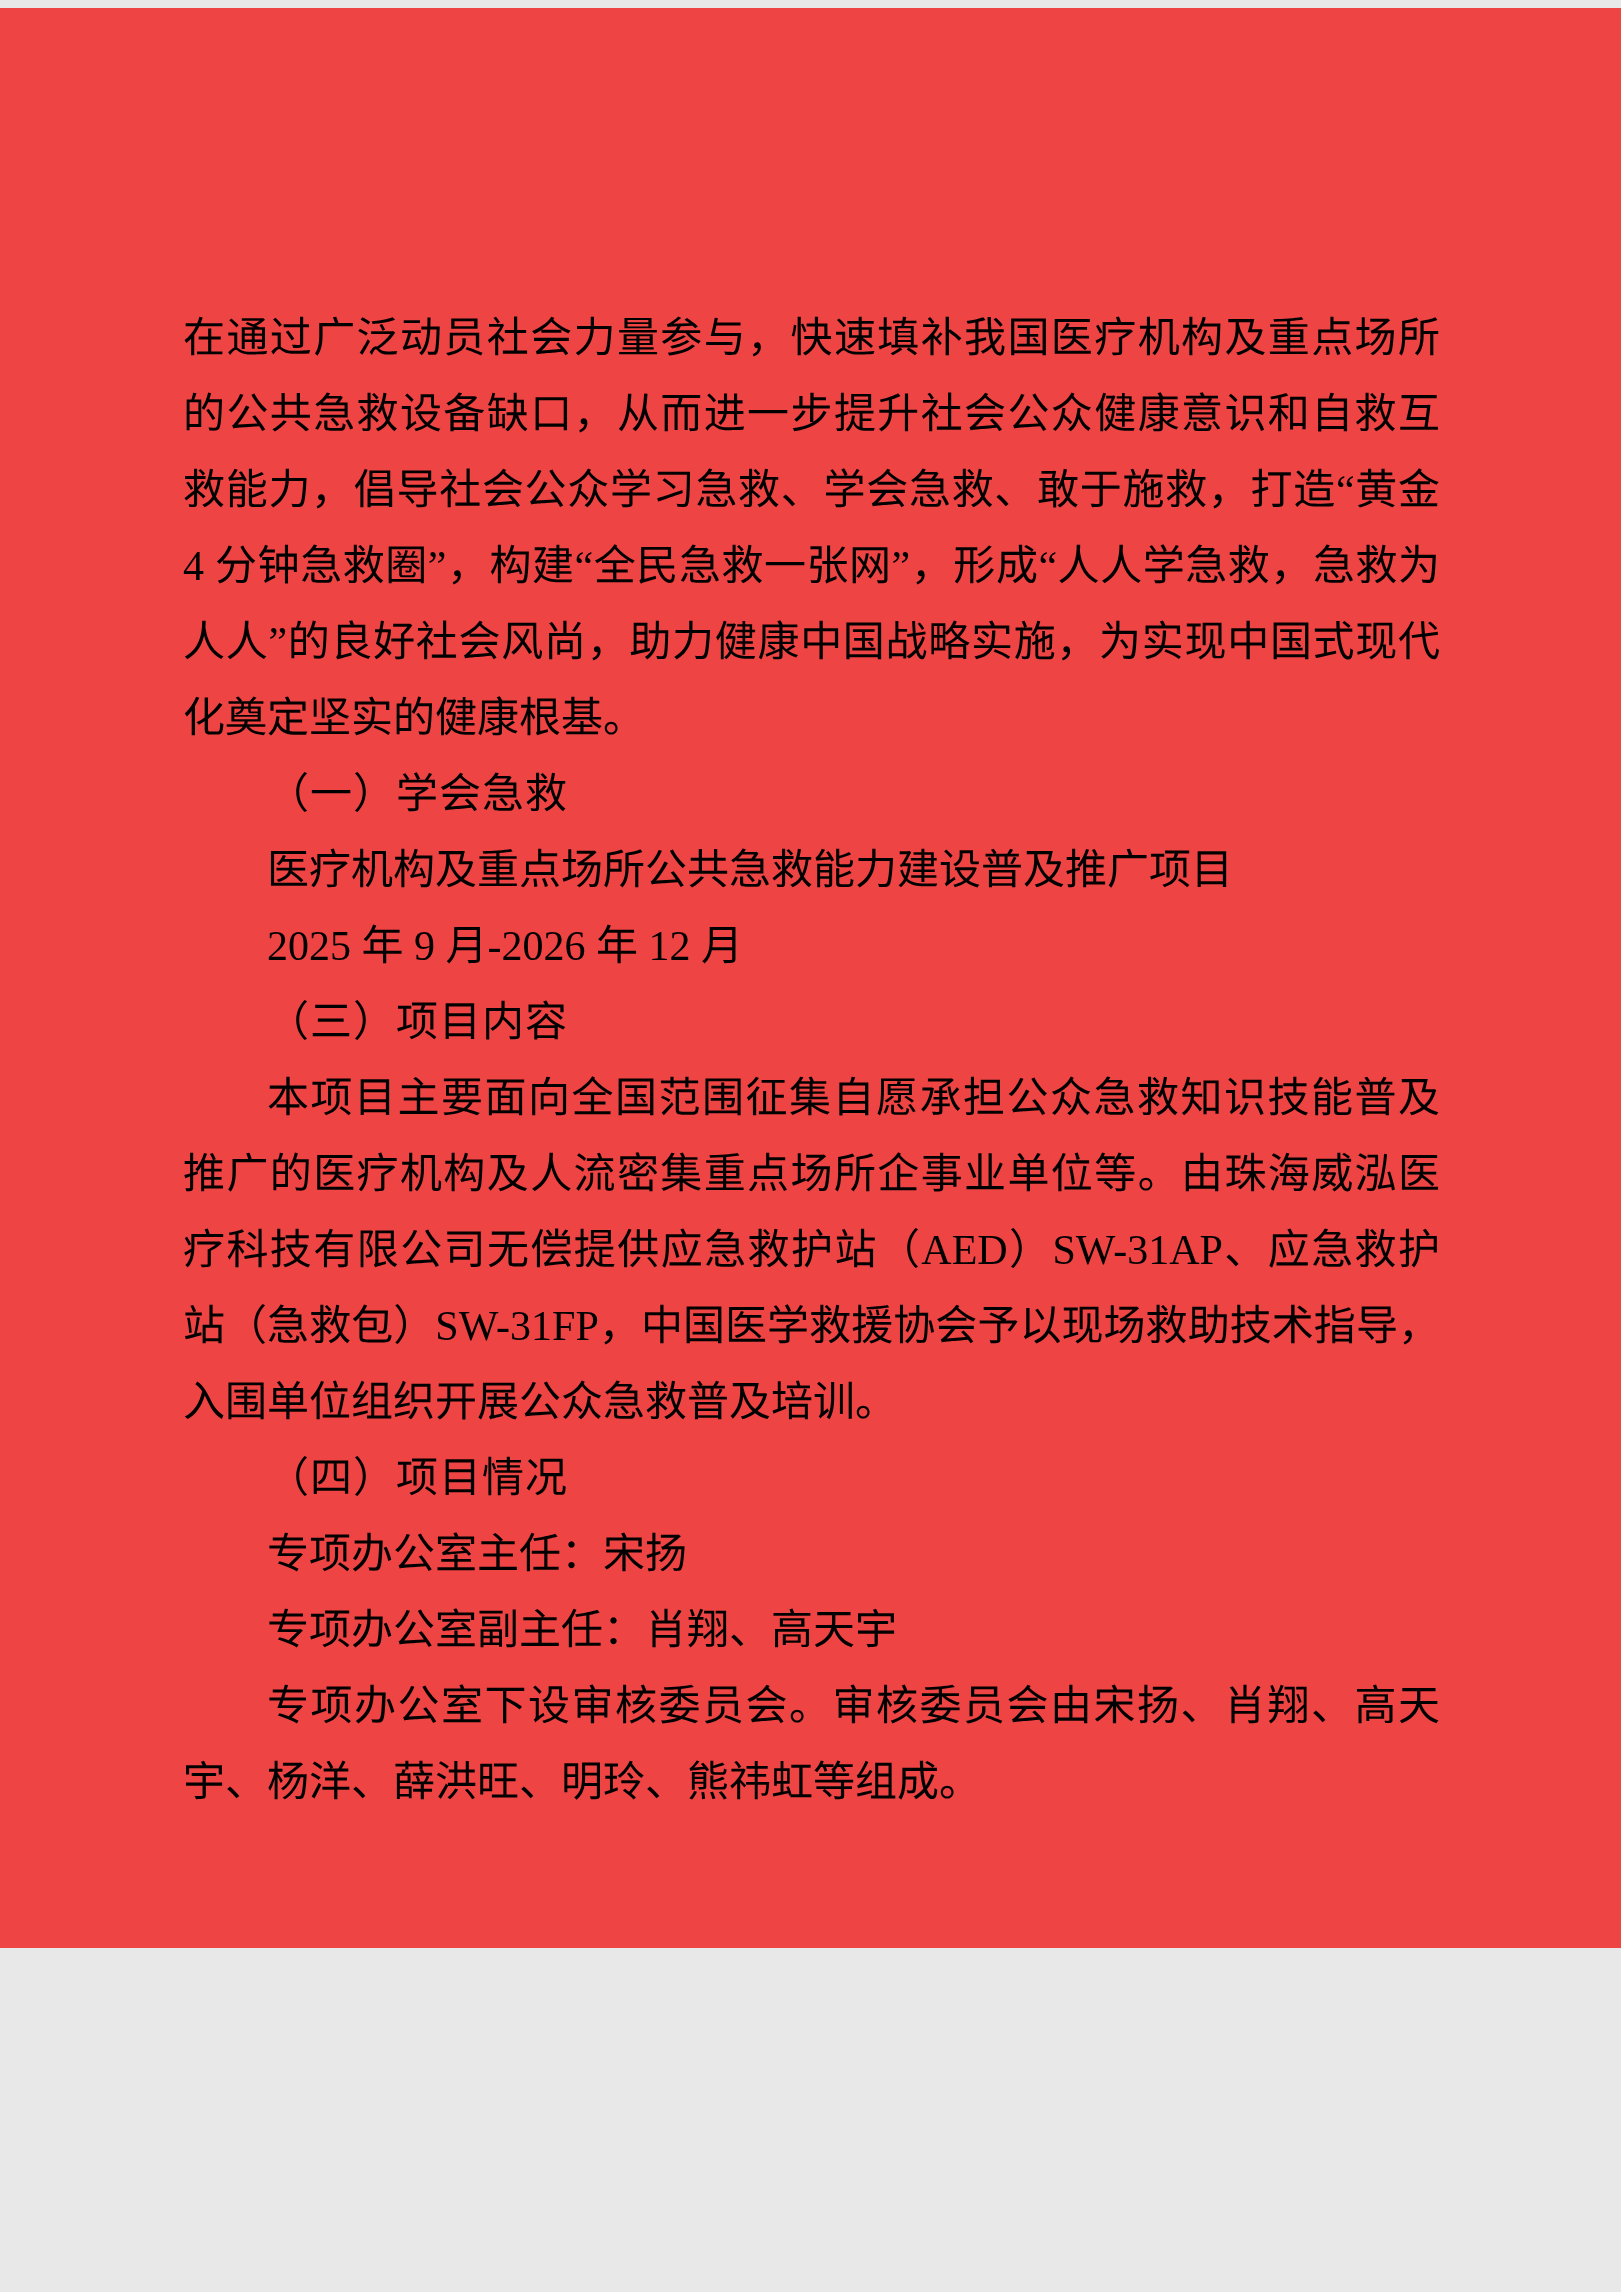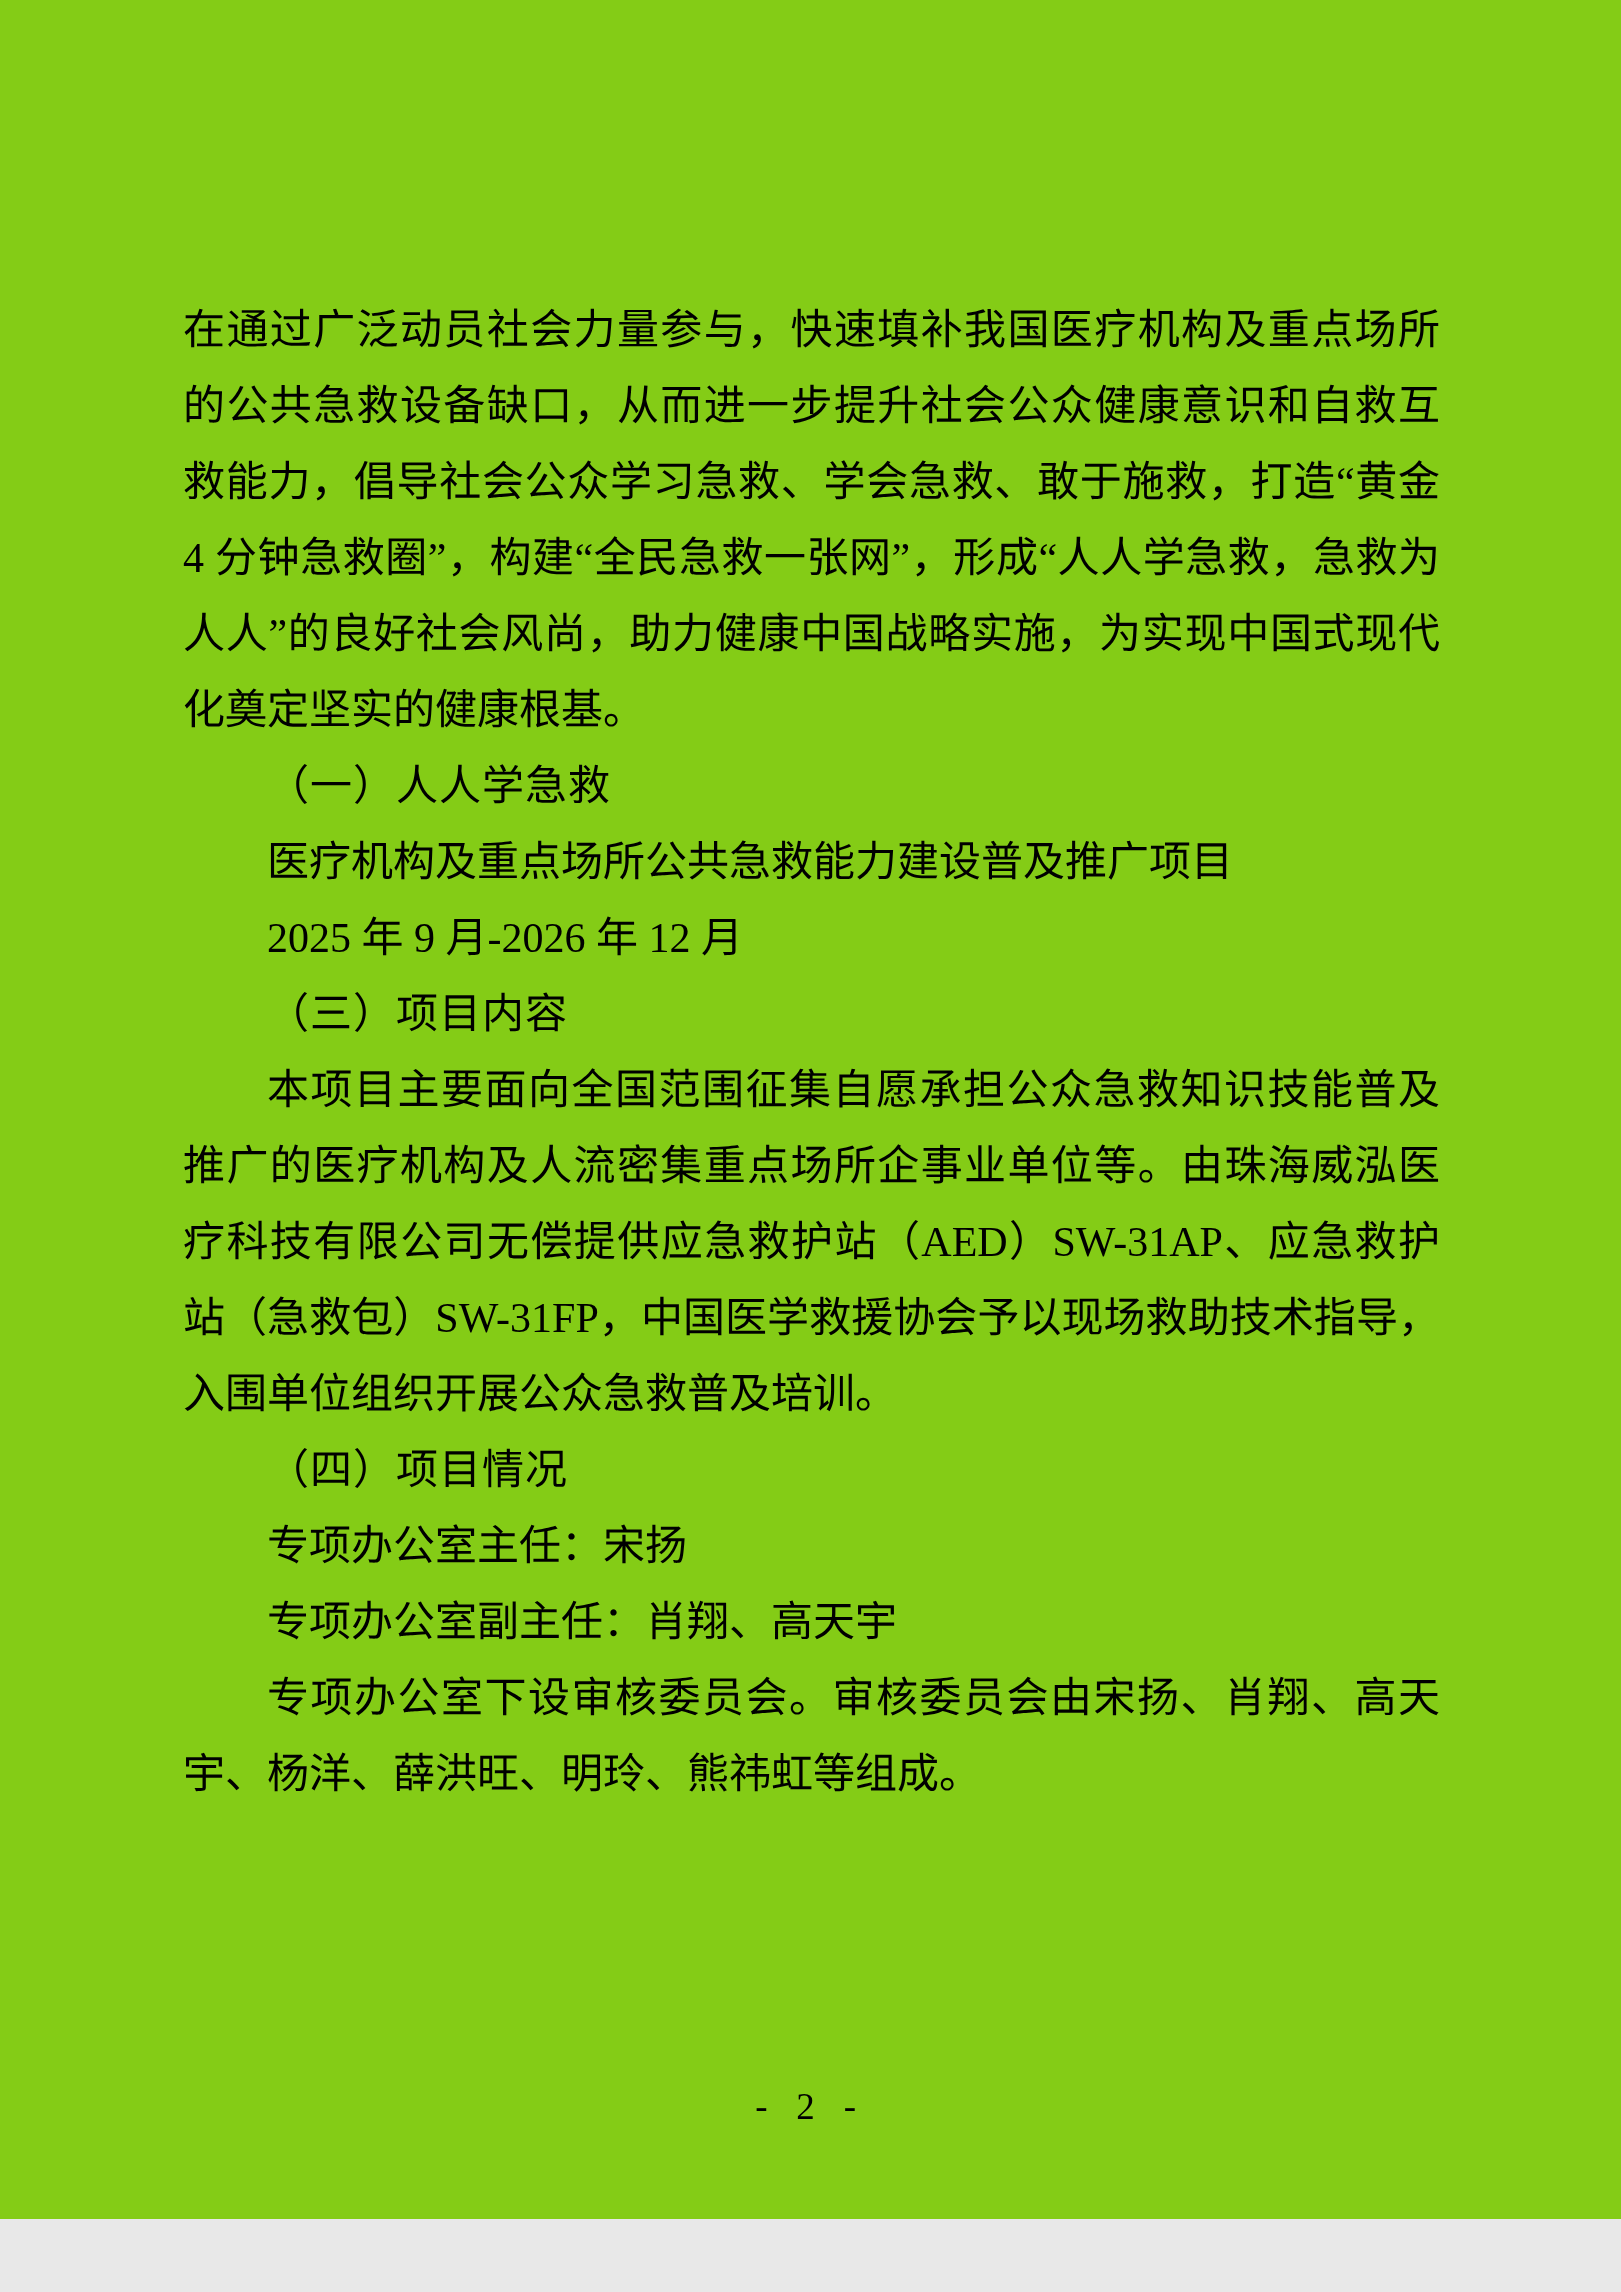--- a/index.html
+++ b/index.html
@@ -3,23 +3,23 @@
 <meta charset="utf-8">
 <style>
   html, body {
     margin: 0;
     padding: 0;
     background: #e8e8e8;
   }
   .page {
     position: relative;
     width: 1621px;
-    height: 2219px;
-    margin: 0 auto;
-    background: #84cc16;
+    height: 1940px;
+    margin: 8px auto;
+    background: #ef4444;
     color: #000000;
     font-family: "Liberation Serif", "DejaVu Serif", serif;
     overflow: hidden;
   }
   .content {
     position: absolute;
     left: 183px;
     top: 292px;
     width: 1257px;
   }
@@ -74,21 +74,21 @@
 </style>
 </head>
 <body>
 
 <div class="page">
   <div class="content">
 
     <p class="para-continued">在通过广泛动员社会力量参与，快速填补我国医疗机构及重点场所的公共急救设备缺口，从而进一步提升社会公众健康意识和自救互救能力，倡导社会公众学习急救、学会急救、敢于施救，打造“黄金 4 分钟急救圈”，构建“全民急救一张网”，形成“人人学急救，急救为人人”的良好社会风尚，助力健康中国战略实施，为实现中国式现代化奠定坚实的健康根基。</p>
 
 
-    <h3 class="sub-label">（一）人人学急救</h3>
+    <h3 class="sub-label">（一）学会急救</h3>
     <p class="line-indent">医疗机构及重点场所公共急救能力建设普及推广项目</p>
 
     <p class="line-indent">2025 年 9 月-2026 年 12 月</p>
 
     <h3 class="sub-label">（三）项目内容</h3>
     <p class="para-indent">本项目主要面向全国范围征集自愿承担公众急救知识技能普及推广的医疗机构及人流密集重点场所企事业单位等。由珠海威泓医疗科技有限公司无偿提供应急救护站（AED）SW-31AP、应急救护站（急救包）SW-31FP，中国医学救援协会予以现场救助技术指导，入围单位组织开展公众急救普及培训。</p>
 
     <h3 class="sub-label">（四）项目情况</h3>
     <p class="line-indent">专项办公室主任：宋扬</p>
     <p class="line-indent">专项办公室副主任：肖翔、高天宇</p>

